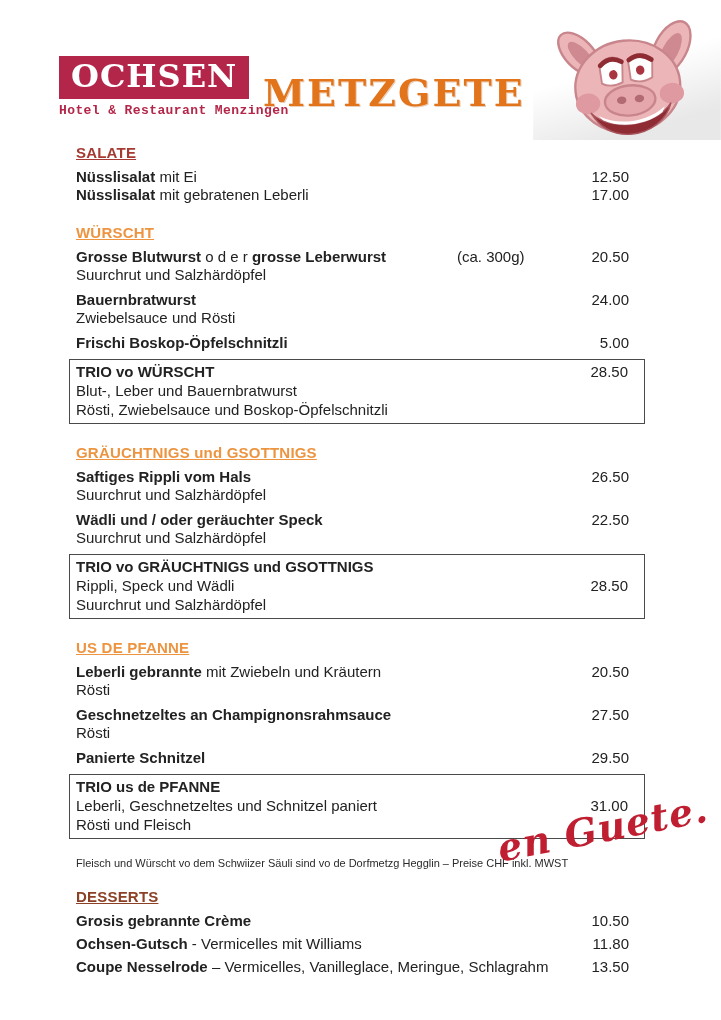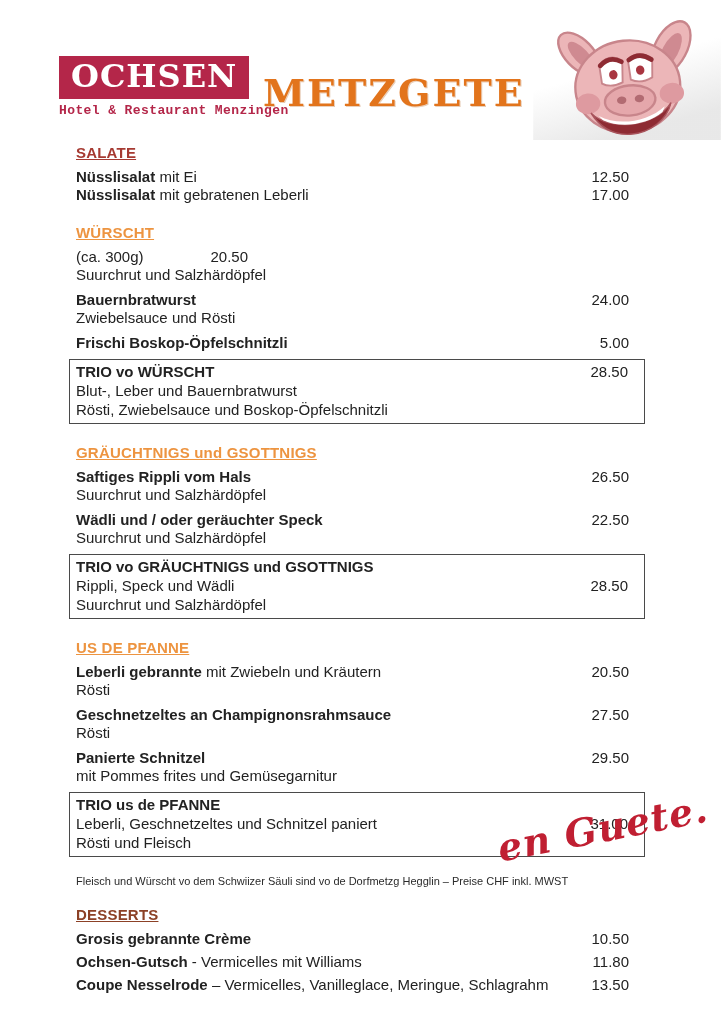--- a/index.html
+++ b/index.html
@@ -139,20 +139,21 @@
           <div class="row">
             <span class="title"><span class="b">Nüsslisalat</span><span> mit gebratenen Leberli</span></span>
             <span class="price">17.00</span>
           </div>
         </div>
       </section>
       <section class="menu-section sec-wuerscht">
         <h2 class="sec-heading orange">WÜRSCHT</h2>
         <div class="dish">
           <div class="row">
+            <span class="title"><span class="b">Grosse Blutwurst</span><span> o d e r </span><span class="b">grosse Leberwurst</span></span>
             <span class="note">(ca. 300g)</span>
             <span class="price">20.50</span>
           </div>
           <div class="sub">Suurchrut und Salzhärdöpfel</div>
         </div>
         <div class="dish">
           <div class="row">
             <span class="title"><span class="b">Bauernbratwurst</span></span>
             <span class="price">24.00</span>
           </div>
@@ -220,21 +221,20 @@
             <span class="title"><span class="b">Geschnetzeltes an Champignonsrahmsauce</span></span>
             <span class="price">27.50</span>
           </div>
           <div class="sub">Rösti</div>
         </div>
         <div class="dish">
           <div class="row">
             <span class="title"><span class="b">Panierte Schnitzel</span></span>
             <span class="price">29.50</span>
           </div>
-          <div class="sub">mit Pommes frites und Gemüsegarnitur</div>
         </div>
         <div class="trio-box">
           <div class="row">
             <span class="title b">TRIO us de PFANNE</span>
           </div>
           <div class="row">
             <span class="title">Leberli, Geschnetzeltes und Schnitzel paniert</span>
             <span class="price">31.00</span>
           </div>
           <div class="row">

